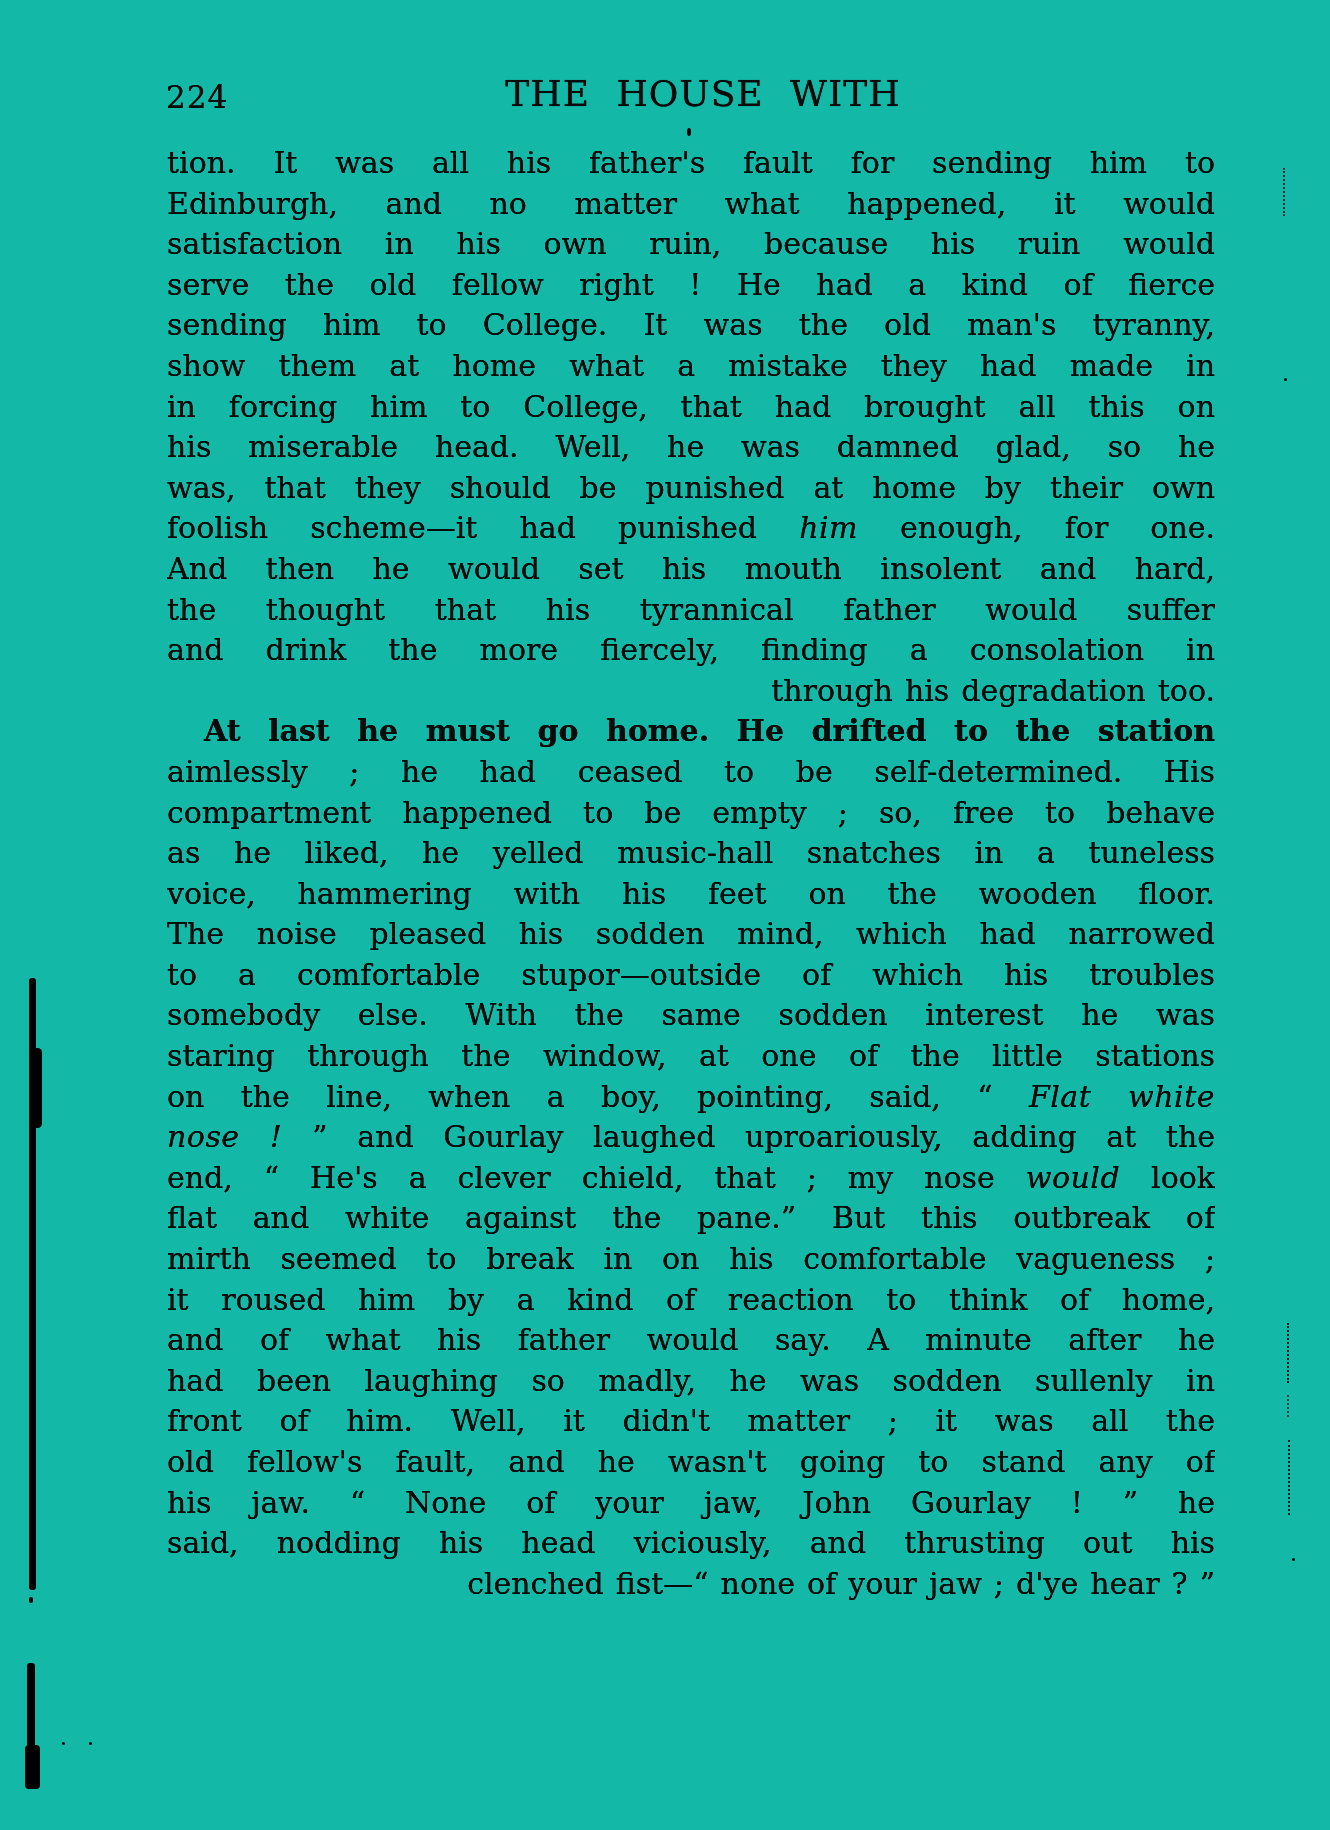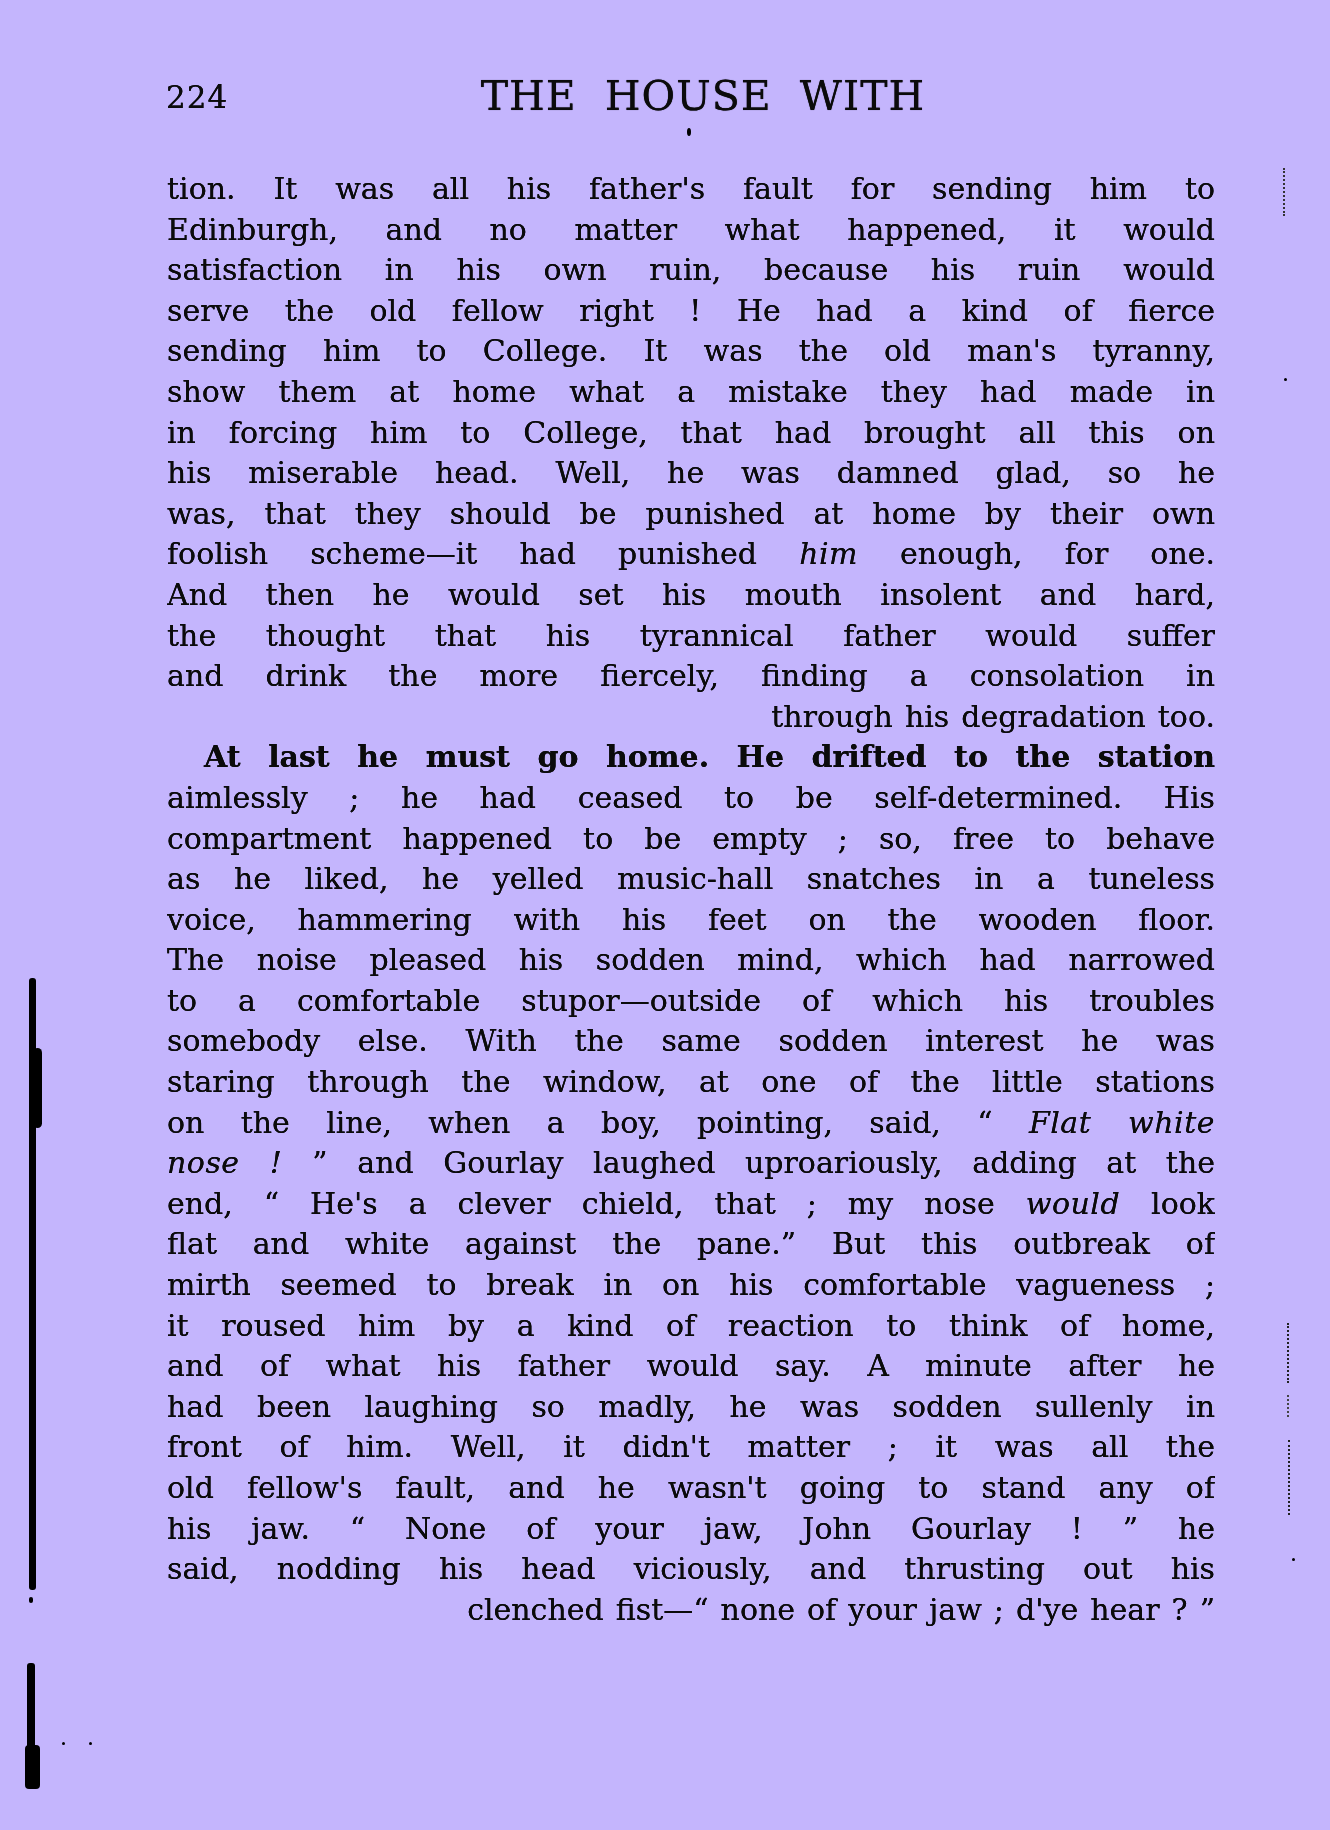--- a/index.html
+++ b/index.html
@@ -3,43 +3,42 @@
 <meta charset="utf-8">
 <style>
   html,body{margin:0;padding:0;}
   body{
     width:1330px;height:1830px;
     background:#ffffff;
     font-family:"DejaVu Serif","Liberation Serif",serif;
     color:#0b0b0b;
     overflow:hidden;
   }
-  .page{position:relative;width:1330px;height:1830px;background:#c4b5fd;}
+  .page{position:relative;width:1330px;height:1830px;background:#14b8a6;}
 
   
   .page-number{
     position:absolute;left:166px;top:82px;
     font-size:31px;line-height:1;letter-spacing:1px;
     text-shadow:0 0 0.6px #000;
   }
   .running-header{
     position:absolute;left:703px;top:76px;
     transform:translateX(-50%);
-    font-size:41px;line-height:1;
+    font-size:36px;line-height:1;
     letter-spacing:1px;word-spacing:14px;
     white-space:nowrap;
     text-shadow:0 0 0.7px #000;
   }
 
   
   .text-block{
     position:absolute;left:167px;top:143px;width:1048px;
     font-size:30px;
     text-shadow:0 0 0.5px #000;
-    margin-top:26px;
   }
   .line{
     height:40.6px;line-height:40.6px;
     overflow:hidden;
     text-align:right;
     word-spacing:2.5px;
     white-space:normal;
   }
   .line.just{text-align:justify;}
   .line.just::after{content:"";display:inline-block;width:100%;height:0;}

